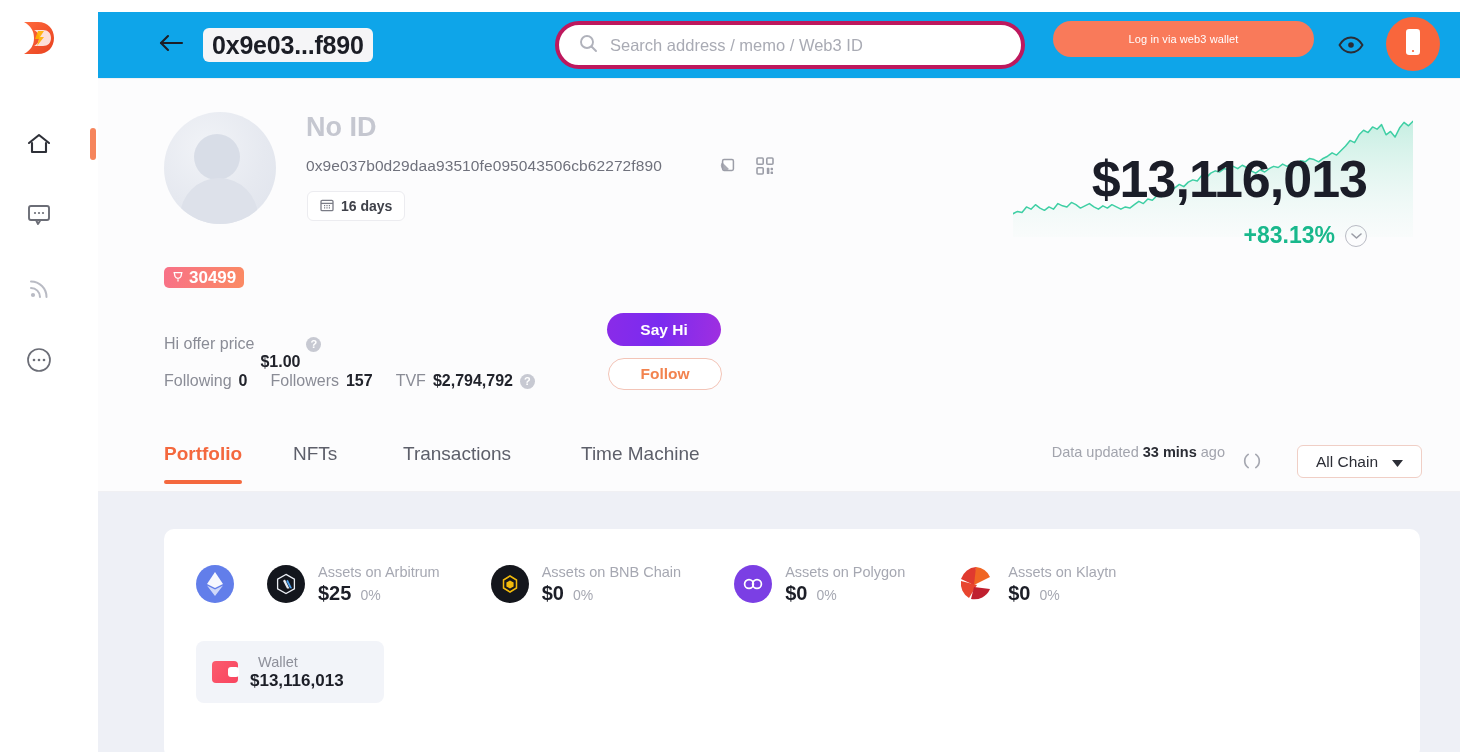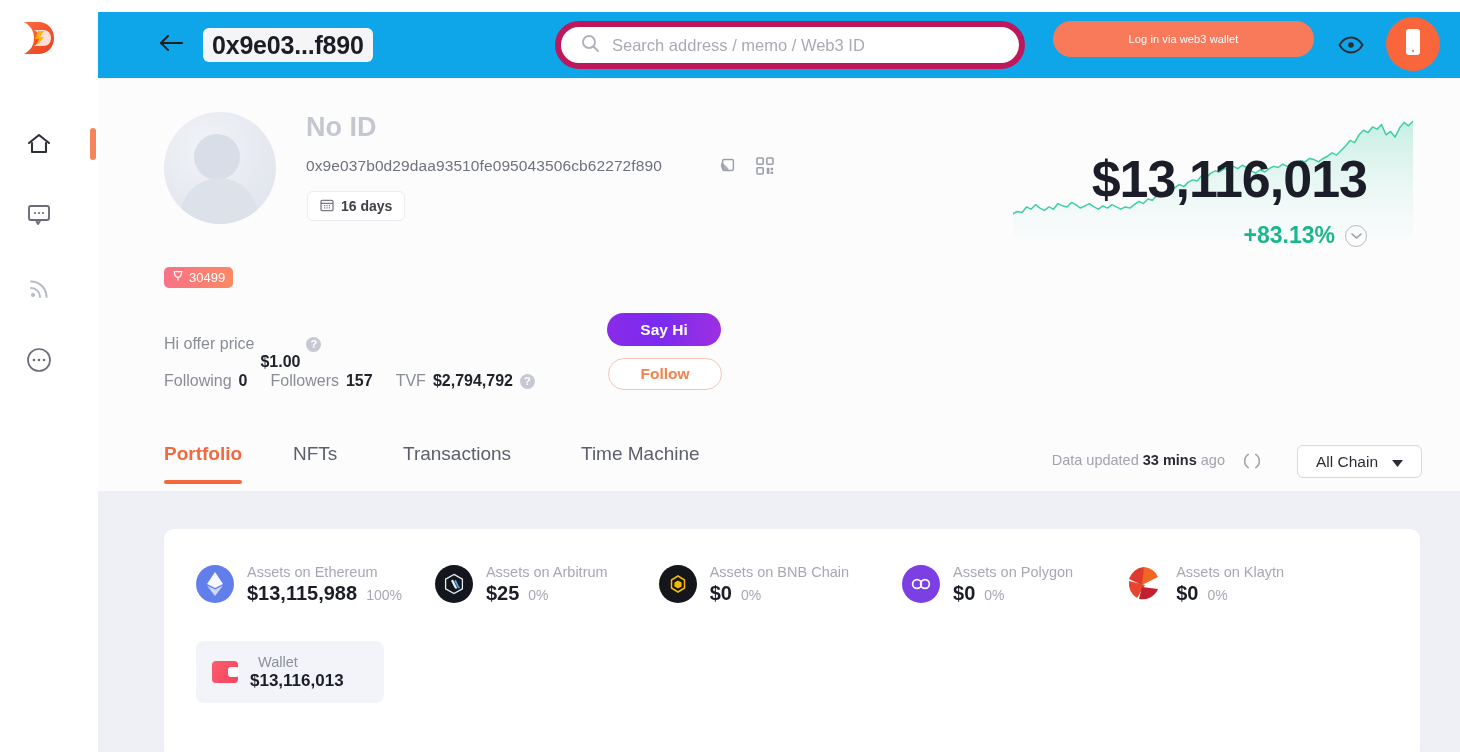--- a/index.html
+++ b/index.html
@@ -39,21 +39,21 @@
     display: flex; align-items: center; justify-content: center; cursor: pointer;
   }
   #page-title {
     position: absolute; left: 105px; top: 16px;
     font-size: 25px; font-weight: 700; color: #1b1d25;
     letter-spacing: -.2px; line-height: 34px;
     background: #f5f5f7; border-radius: 6px; padding: 0 9px;
   }
   #searchbox {
     position: absolute; left: 457px; top: 9px; width: 470px; height: 48px;
-    border: 6px solid #be185d; border-radius: 24px; background: #fff;
+    border: 4px solid #be185d; border-radius: 24px; background: #fff;
     display: flex; align-items: center; padding: 0 20px; cursor: text;
   }
   #search-input {
     border: 0; outline: 0; background: transparent; margin-left: 12px;
     font-family: "Liberation Sans", sans-serif; font-size: 16.5px;
     color: #8d8f99; width: 380px;
   }
   #search-input::placeholder { color: #a9abb4; }
   #login-btn {
     position: absolute; left: 955px; top: 9px; width: 261px; height: 36px;
@@ -103,21 +103,21 @@
     position: absolute; left: 209px; top: 124px; height: 30px;
     display: flex; align-items: center; gap: 7px; padding: 0 12px;
     border: 1px solid #ececf0; border-radius: 6px; background: #fff;
     font-size: 14px; font-weight: 700; color: #3f4149; cursor: pointer;
   }
   #rank-badge {
     position: absolute; left: 66px; top: 200px; height: 21px;
     display: flex; align-items: center; gap: 5px; padding: 0 8px;
     border-radius: 5px;
     background: linear-gradient(100deg, #f87188 0%, #fb8a63 100%);
-    color: #fff; font-size: 13px; font-weight: 400;
+    color: #fff; font-size: 17px; font-weight: 700;
   }
   #hi-offer {
     position: absolute; left: 66px; top: 250px;
     font-size: 16px; color: #8a8c96; display: flex; align-items: center; gap: 6px;
   }
   #hi-offer b { color: #21232b; font-weight: 700; margin-top: 36px; }
   #social-row {
     position: absolute; left: 66px; top: 305px;
     font-size: 16px; color: #8a8c96; display: flex; align-items: center; gap: 23px;
   }
@@ -170,21 +170,21 @@
   .tab {
     position: absolute; top: 18px; font-size: 19px; color: #5d5f6a;
     cursor: pointer; padding-bottom: 16px;
   }
   .tab.active { color: #f4683e; font-weight: 700; }
   .tab.active::after {
     content: ""; position: absolute; left: 0; right: 0; bottom: -3px;
     height: 4px; background: #f4683e; border-radius: 2px;
   }
   #updated {
-    position: absolute; right: 235px; top: 27px;
+    position: absolute; right: 235px; top: 19px;
     font-size: 14.5px; color: #a2a4ad;
   }
   #updated b { color: #2b2d35; font-weight: 700; }
   #refresh-icon {
     position: absolute; right: 197px; top: 25px; width: 22px; height: 22px;
     display: flex; align-items: center; justify-content: center; cursor: pointer;
   }
   #chain-select {
     position: absolute; right: 38px; top: 20px; width: 125px; height: 33px;
     border: 1px solid #f0cfc6; border-radius: 6px; background: #fff;
@@ -474,27 +474,20 @@
 
     <div id="chains-row">
 
       <div class="chain" style="margin-left:32px">
         <span class="chain-logo" style="background:#627eea">
           <svg width="18" height="26" viewBox="0 0 18 26">
             <path d="M9 1 L17 13 L9 17 L1 13 Z" fill="#fff" opacity=".95"></path>
             <path d="M9 18.4 L17 14.4 L9 25 L1 14.4 Z" fill="#fff" opacity=".7"></path>
           </svg>
         </span>
-        <span>
-          <span class="chain-name">Assets on Ethereum</span><br>
-          <span class="chain-amt-row">
-            <span class="chain-amt">$13,115,988</span>
-            <span class="chain-pct">100%</span>
-          </span>
-        </span>
       </div>
 
       <div class="chain" style="margin-left:33px">
         <span class="chain-logo" style="background:#13161d">
           <svg width="24" height="24" viewBox="0 0 24 24">
             <path d="M12 2.4 L20.4 7.2 V16.8 L12 21.6 L3.6 16.8 V7.2 Z" fill="none" stroke="#e9edf3" stroke-width="1.3"></path>
             <path d="M11 7.5 L15.4 16.5 H13 L9 8.8 Z" fill="#e9edf3"></path>
             <path d="M13.8 7.8 L18 16.2 H16 L12.2 9 Z" fill="#4da2f0"></path>
           </svg>
         </span>

